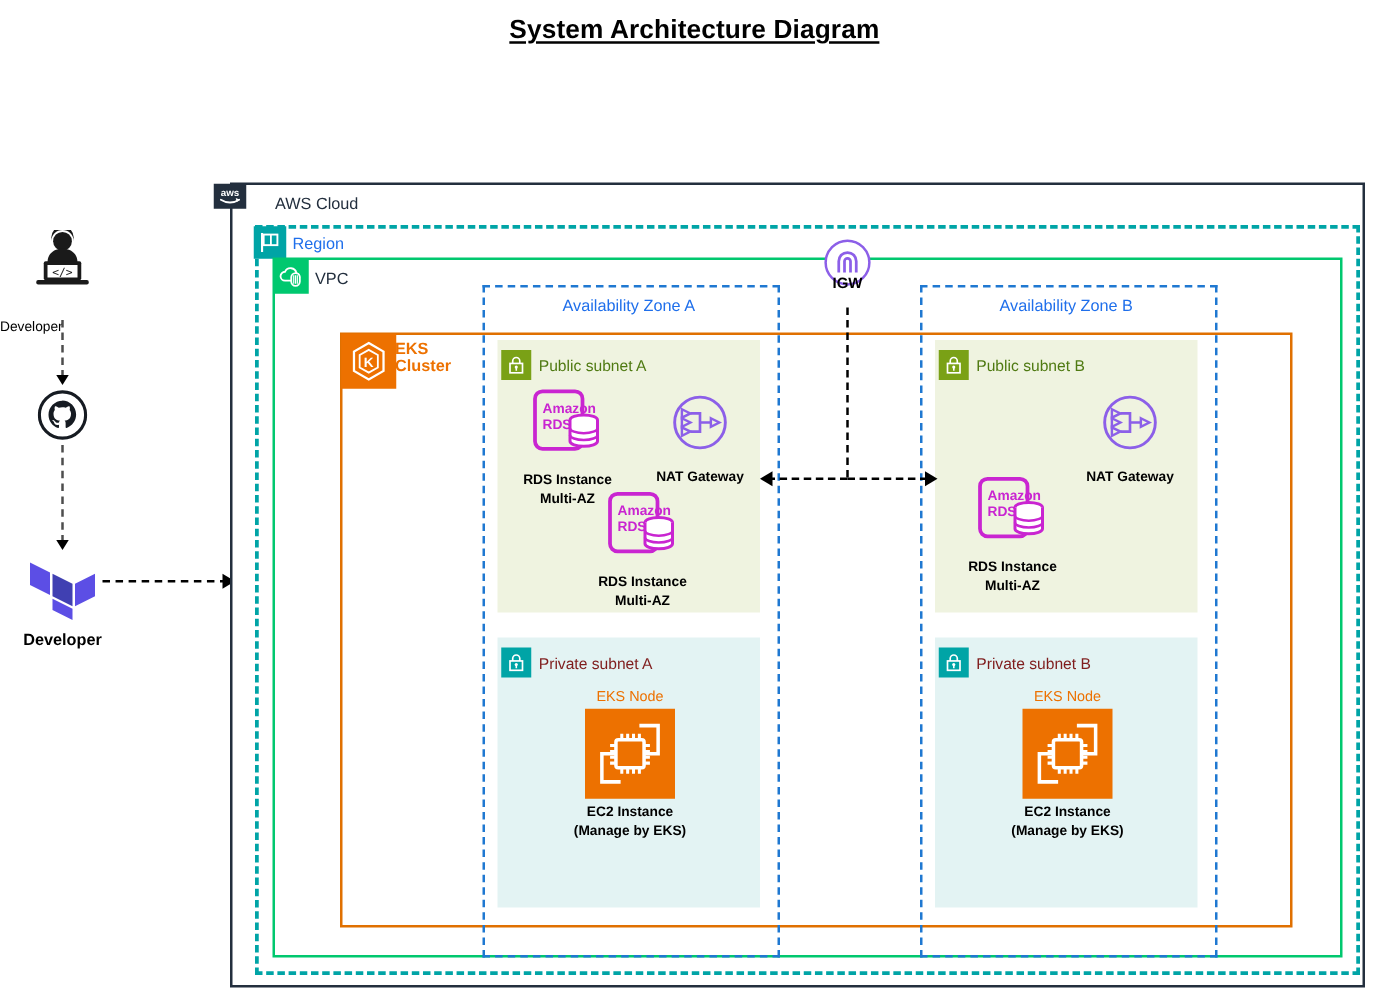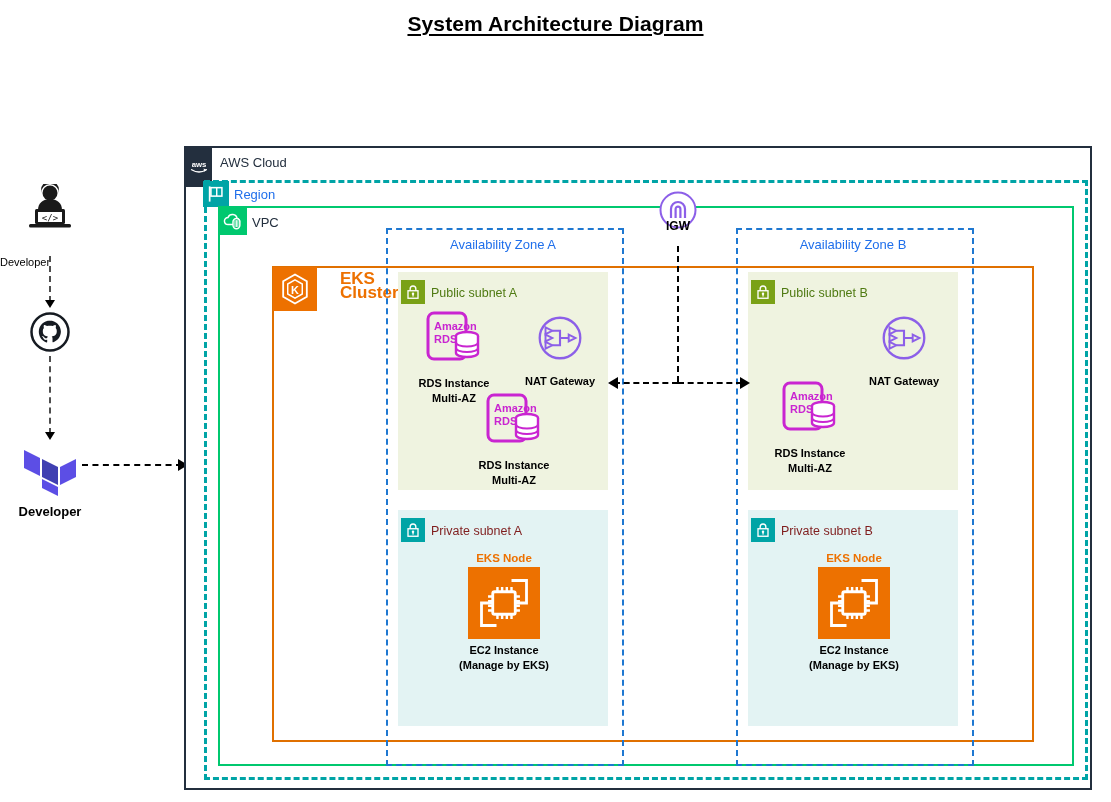--- a/index.html
+++ b/index.html
@@ -34,38 +34,38 @@
   #arrow-git-tf{left:45px;top:432px;}
 
   
   #tf-to-cloud{left:82px;top:464px;width:100px;border-top:2px dashed #000;}
   #arrow-tf-cloud{position:absolute;left:178px;top:459px;width:0;height:0;
     border-top:6px solid transparent;border-bottom:6px solid transparent;
     border-left:10px solid #000;}
 
   
   #aws-cloud-box{left:184px;top:146px;width:904px;height:640px;border:2px solid #232f3e;background:#fff;}
-  #aws-cloud-badge{left:186px;top:147px;width:26px;height:40px;background:#232f3e;
+  #aws-cloud-badge{left:171px;top:147px;width:26px;height:20px;background:#232f3e;
       display:flex;align-items:center;justify-content:center;}
   #aws-cloud-label{left:220px;top:155px;font-size:13px;color:#232f3e;}
 
   #region-box{left:204px;top:180px;width:878px;height:594px;border:3px dashed #00a4a6;}
   #region-badge{left:203px;top:181px;width:26px;height:26px;background:#00a4a6;
       display:flex;align-items:center;justify-content:center;}
   #region-label{left:234px;top:187px;font-size:13px;color:#1f6feb;}
 
   #vpc-box{left:218px;top:206px;width:852px;height:556px;border:2px solid #00c86f;}
   #vpc-badge{left:219px;top:207px;width:28px;height:28px;background:#00c86f;
       display:flex;align-items:center;justify-content:center;}
   #vpc-label{left:252px;top:215px;font-size:13px;color:#232f3e;}
 
   #eks-cluster-box{left:272px;top:266px;width:758px;height:472px;border:2px solid #e07000;}
   #eks-cluster-badge{left:273px;top:267px;width:44px;height:44px;background:#ed7100;
       display:flex;align-items:center;justify-content:center;}
-  #eks-cluster-label{left:340px;top:272px;width:64px;font-size:17px;font-weight:bold;
+  #eks-cluster-label{left:316px;top:272px;width:64px;font-size:13px;font-weight:bold;
       color:#ed7100;line-height:14px;}
 
   .az-box{border:2px dashed #1f78d1;}
   #az-a-box{left:386px;top:228px;width:234px;height:534px;}
   #az-b-box{left:736px;top:228px;width:234px;height:534px;}
   .az-label{position:absolute;width:234px;text-align:center;font-size:13px;color:#1f6feb;}
   #az-a-label{left:386px;top:237px;}
   #az-b-label{left:736px;top:237px;}
 
   
@@ -86,21 +86,21 @@
   .label-priv{color:#7f1d1d;}
 
   #pub-a-badge{left:401px;top:280px;} #pub-a-label{left:431px;top:286px;}
   #pub-b-badge{left:751px;top:280px;} #pub-b-label{left:781px;top:286px;}
   #priv-a-badge{left:401px;top:518px;} #priv-a-label{left:431px;top:524px;}
   #priv-b-badge{left:751px;top:518px;} #priv-b-label{left:781px;top:524px;}
 
   
   .node{position:absolute;text-align:center;}
   .node-cap{font-size:11px;font-weight:bold;color:#000;line-height:15px;margin-top:4px;}
-  .node-cap-top{font-size:11.5px;font-weight:bold;color:#ed7100;margin-bottom:3px;}
+  .node-cap-top{font-size:11.5px;font-weight:normal;color:#ed7100;margin-bottom:3px;}
 
   #rds-a1{left:406px;top:310px;width:96px;}
   #nat-a{left:512px;top:310px;width:96px;}
   #rds-a2{left:466px;top:392px;width:96px;}
   #nat-b{left:856px;top:310px;width:96px;}
   #rds-b1{left:762px;top:380px;width:96px;}
   #eks-node-a{left:452px;top:552px;width:104px;}
   #eks-node-b{left:802px;top:552px;width:104px;}
 
   .ec2-tile{width:72px;height:72px;background:#ed7100;margin:0 auto;

